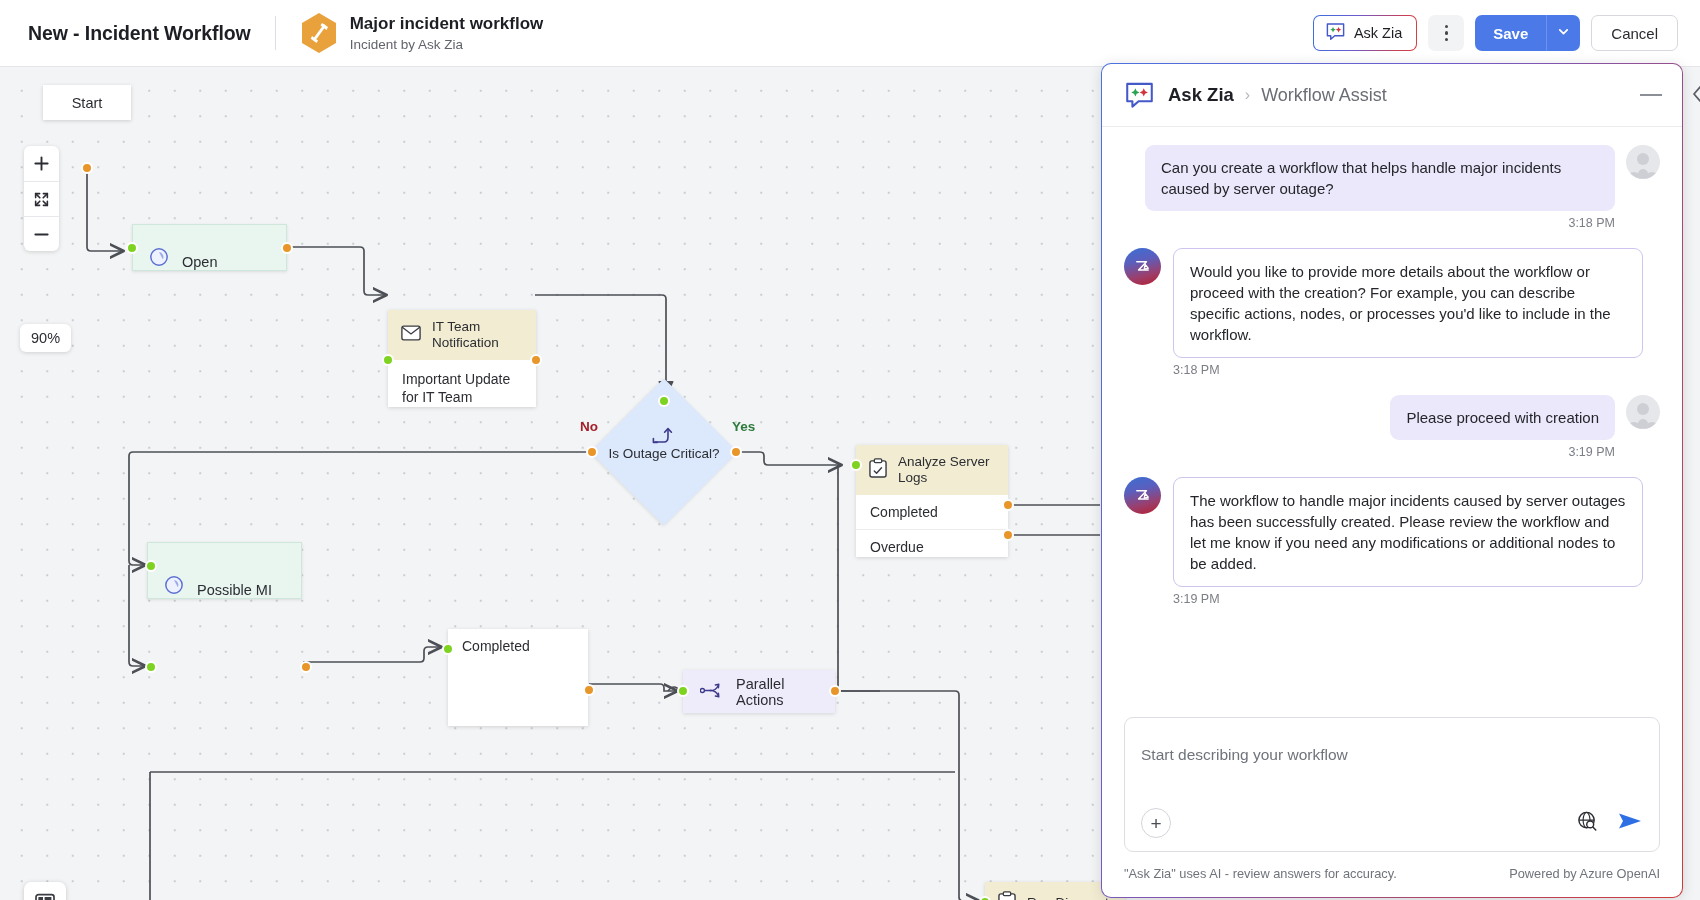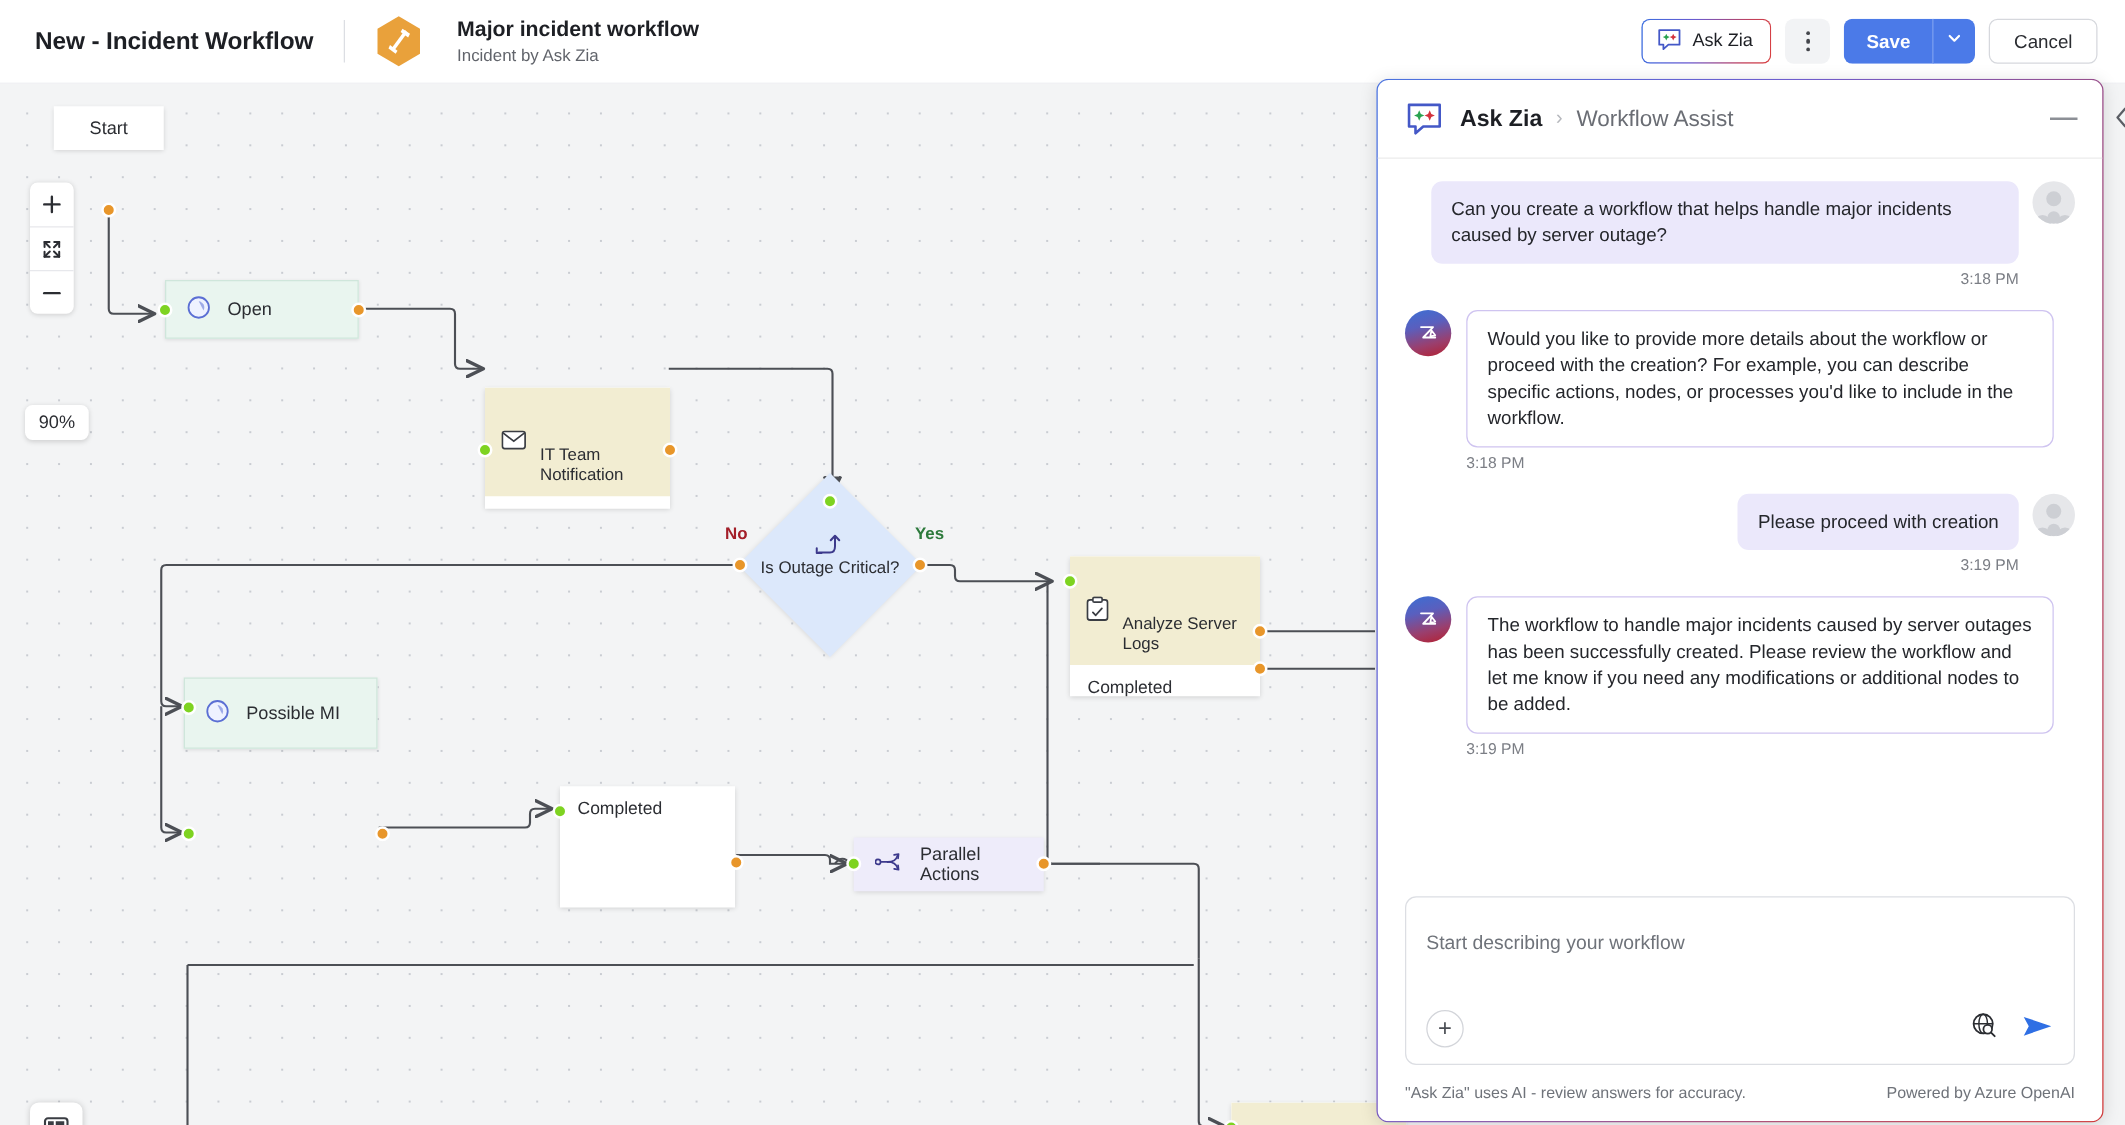--- a/index.html
+++ b/index.html
@@ -20,21 +20,21 @@
   }
   .tb-title {
     margin-left: 28px; font-size: 19.5px; font-weight: bold; color: #1d1f24;
     letter-spacing: -0.1px; white-space: nowrap;
   }
   .tb-divider { width: 1px; height: 34px; background: #dcdee3; margin: 0 24px; }
   .tb-logo {
     width: 38px; height: 42px; position: relative; flex: 0 0 auto;
   }
   .hexwrap { width: 38px; height: 42px; display:block; }
-  .tb-sub { margin-left: 28px; display: flex; flex-direction: column; justify-content: center; }
+  .tb-sub { margin-left: 12px; display: flex; flex-direction: column; justify-content: center; }
   .tb-sub-main { font-size: 17px; font-weight: bold; color: #1d1f24; line-height: 21px; }
   .tb-sub-small { font-size: 13.5px; color: #61646b; line-height: 19px; margin-top: 1px; }
 
   .tb-right { margin-left: auto; display: flex; align-items: center; gap: 11px; margin-right: 22px; }
 
   .askzia-btn {
     height: 36px; padding: 0 14px 0 11px; border-radius: 7px;
     background: #ffffff; display: flex; align-items: center; gap: 8px;
     font-size: 14.5px; color: #1d1f24; cursor: pointer;
     border: 1.6px solid transparent;
@@ -98,32 +98,32 @@
 
   
   .node { position: absolute; }
   .nd-start {
     background: #fff; box-shadow: 0 1px 4px rgba(0,0,0,.16);
     display: flex; align-items: center; justify-content: center;
     font-size: 14.5px; color: #2b2d32;
   }
   .nd-status {
     background: #e9f5ef; border: 1px solid #cfe6db; box-shadow: 0 1px 3px rgba(0,0,0,.10);
-    display: flex; align-items: center; padding-left: 16px; gap: 13px;
+    display: flex; align-items: flex-end; padding-left: 16px; gap: 13px;
     font-size: 14.5px; color: #2b2d32;
   }
   .nd-card {
     background: #fff; box-shadow: 0 1px 4px rgba(0,0,0,.14);
     display: flex; flex-direction: column; overflow: hidden;
   }
   .nd-head {
     background: #f2edd2; display: flex; align-items: center; gap: 11px;
     padding: 9px 12px 9px 13px; font-size: 13.5px; color: #2b2d32; line-height: 16px;
   }
-  .nd-head .txt { font-weight: normal; margin-top: 37px; }
+  .nd-head .txt { font-weight: normal; }
   .nd-body { padding: 10px 14px; font-size: 14px; color: #2b2d32; line-height: 18px; }
   .nd-row {
     padding: 9px 14px; font-size: 14px; color: #2b2d32;
     border-top: 1px solid #ececec;
   }
   .nd-parallel {
     background: #eeecfa; box-shadow: 0 1px 4px rgba(0,0,0,.13);
     display: flex; align-items: center; gap: 12px; padding-left: 17px;
     font-size: 14.5px; color: #2b2d32;
   }

